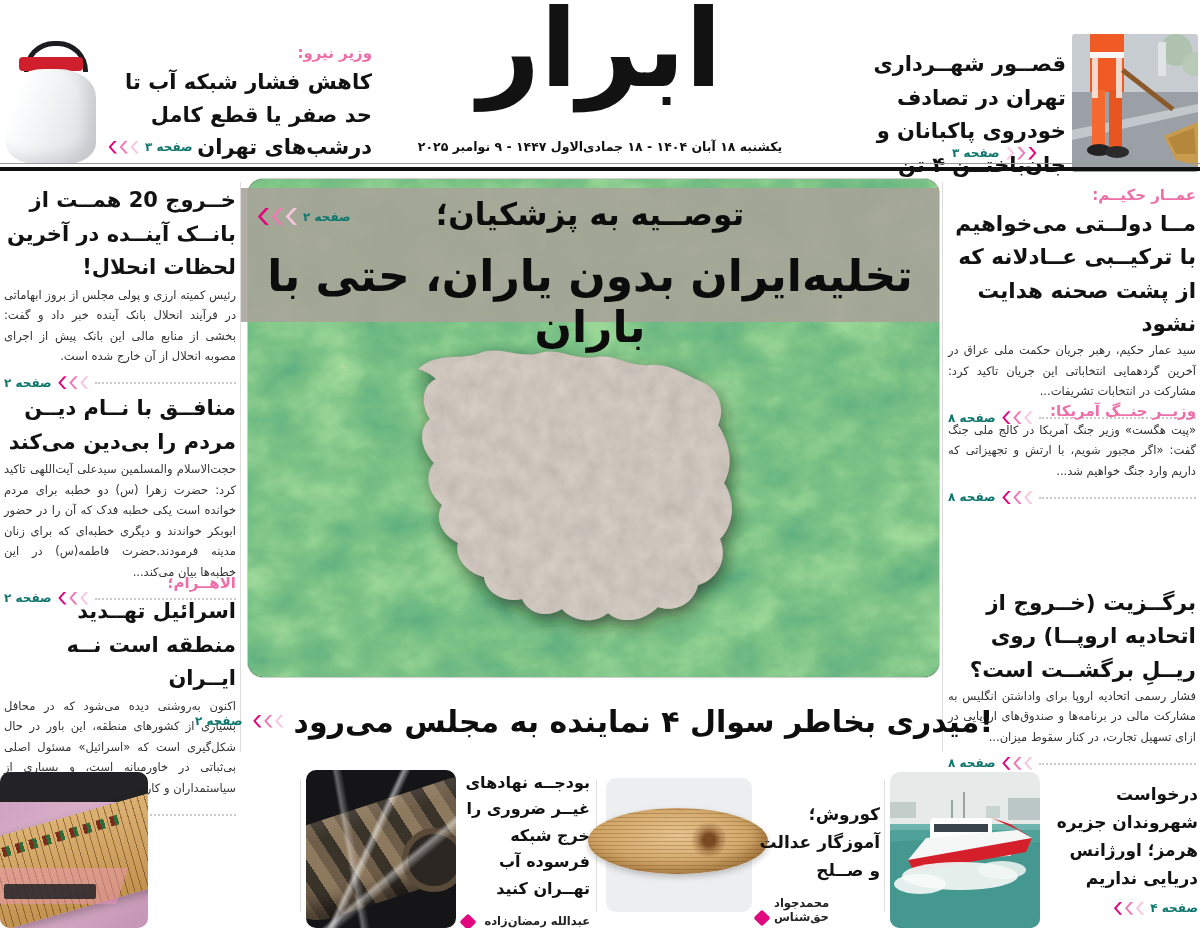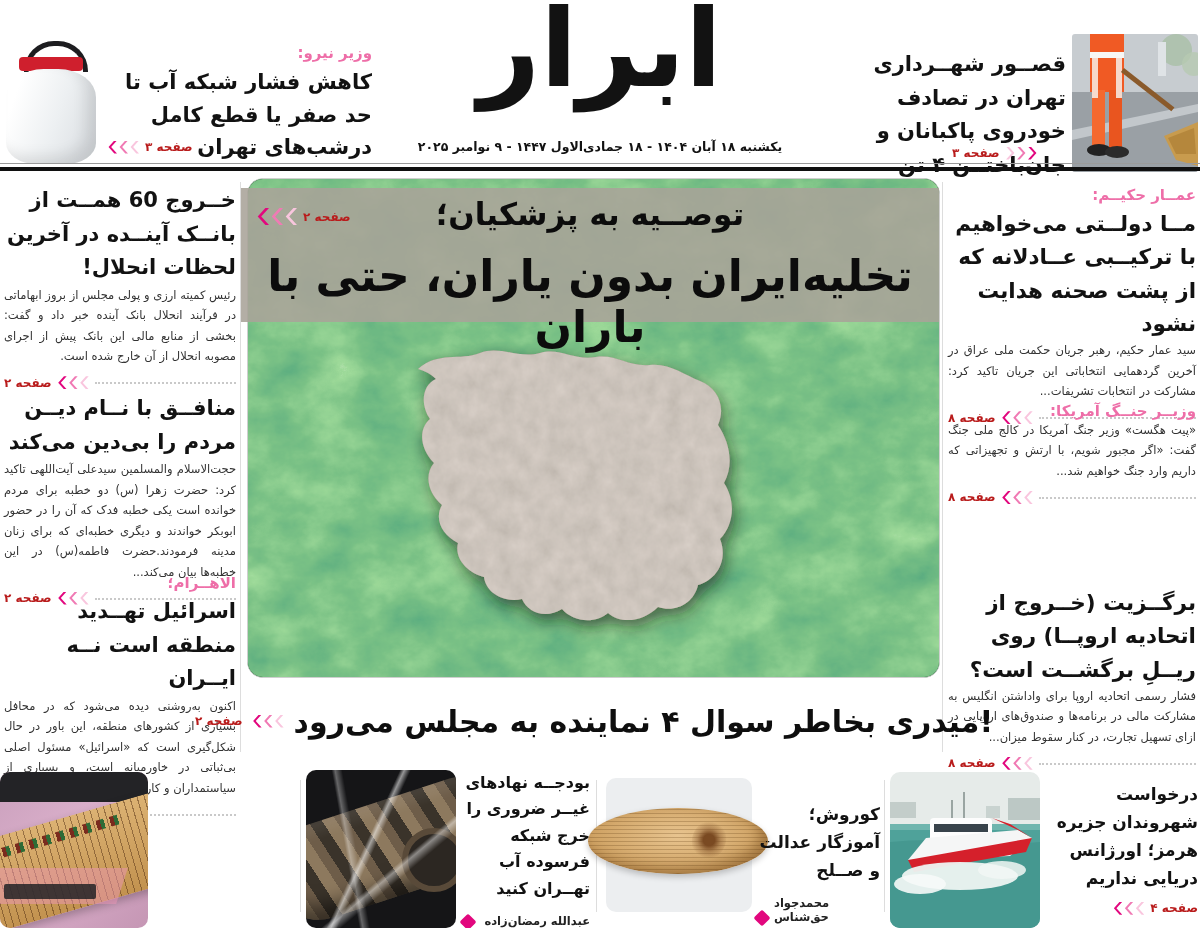--- a/index.html
+++ b/index.html
@@ -17,21 +17,21 @@
   .abs{position:absolute;}
   
   .chev{display:inline-flex;direction:ltr;gap:2px;align-items:center;}
   .chev i{display:inline-block;width:9px;height:13px;
     clip-path:polygon(100% 0,35% 50%,100% 100%,70% 100%,6% 50%,70% 0);}
   .chev i:nth-child(1){background:#e2077e;}
   .chev i:nth-child(2){background:#f07ab4;}
   .chev i:nth-child(3){background:#f9c6de;}
   .chev.right{transform:scaleX(-1);}
   .chev.big i{width:12px;height:17px;}
-  .reflabel{font-size:12px;font-weight:bold;color:#b91c1c;white-space:nowrap;}
+  .reflabel{font-size:12px;font-weight:bold;color:#0f766e;white-space:nowrap;}
   .pageref{display:inline-flex;direction:ltr;align-items:center;gap:6px;}
   .refrow{display:flex;direction:ltr;align-items:center;gap:6px;margin-top:9px;}
   .refrow .dots{flex:1;border-top:2px dotted #c9c9c9;height:0;margin-top:1px;}
   .dia{width:12px;height:12px;background:var(--accent);transform:rotate(45deg);border-radius:2px;flex:none;}
   
   .kicker{color:var(--kick);font-weight:bold;font-size:15px;}
   .headline{font-weight:bold;color:var(--ink);text-align:right;}
   .bodytxt{font-size:11.5px;line-height:1.78;text-align:justify;color:var(--body);}
   
   .rule-thin{left:0;top:163px;width:1200px;height:1px;background:#9a9a9a;}
@@ -171,21 +171,21 @@
     </svg>
   </div>
 
   <div class="abs rule-thin"></div>
   <div class="abs rule-thick"></div>
 
   <div class="abs vd" style="left:240px;top:182px;height:570px;"></div>
   <div class="abs vd" style="left:942px;top:182px;height:570px;"></div>
 
   <div class="abs story" style="left:4px;top:184px;">
-    <div class="headline">خــروج 60 همــت از بانــک آینــده در آخرین لحظات انحلال!</div>
+    <div class="headline">خــروج 20 همــت از بانــک آینــده در آخرین لحظات انحلال!</div>
     <div class="bodytxt">رئیس کمیته ارزی و پولی مجلس از بروز ابهاماتی در فرآیند انحلال بانک آینده خبر داد و گفت: بخشی از منابع مالی این بانک پیش از اجرای مصوبه انحلال از آن خارج شده است.</div>
     <div class="refrow">
       <span class="reflabel">صفحه ۲</span>
       <span class="chev">
           <i></i>
           <i></i>
           <i></i>
         </span>
       <span class="dots"></span>
     </div>

